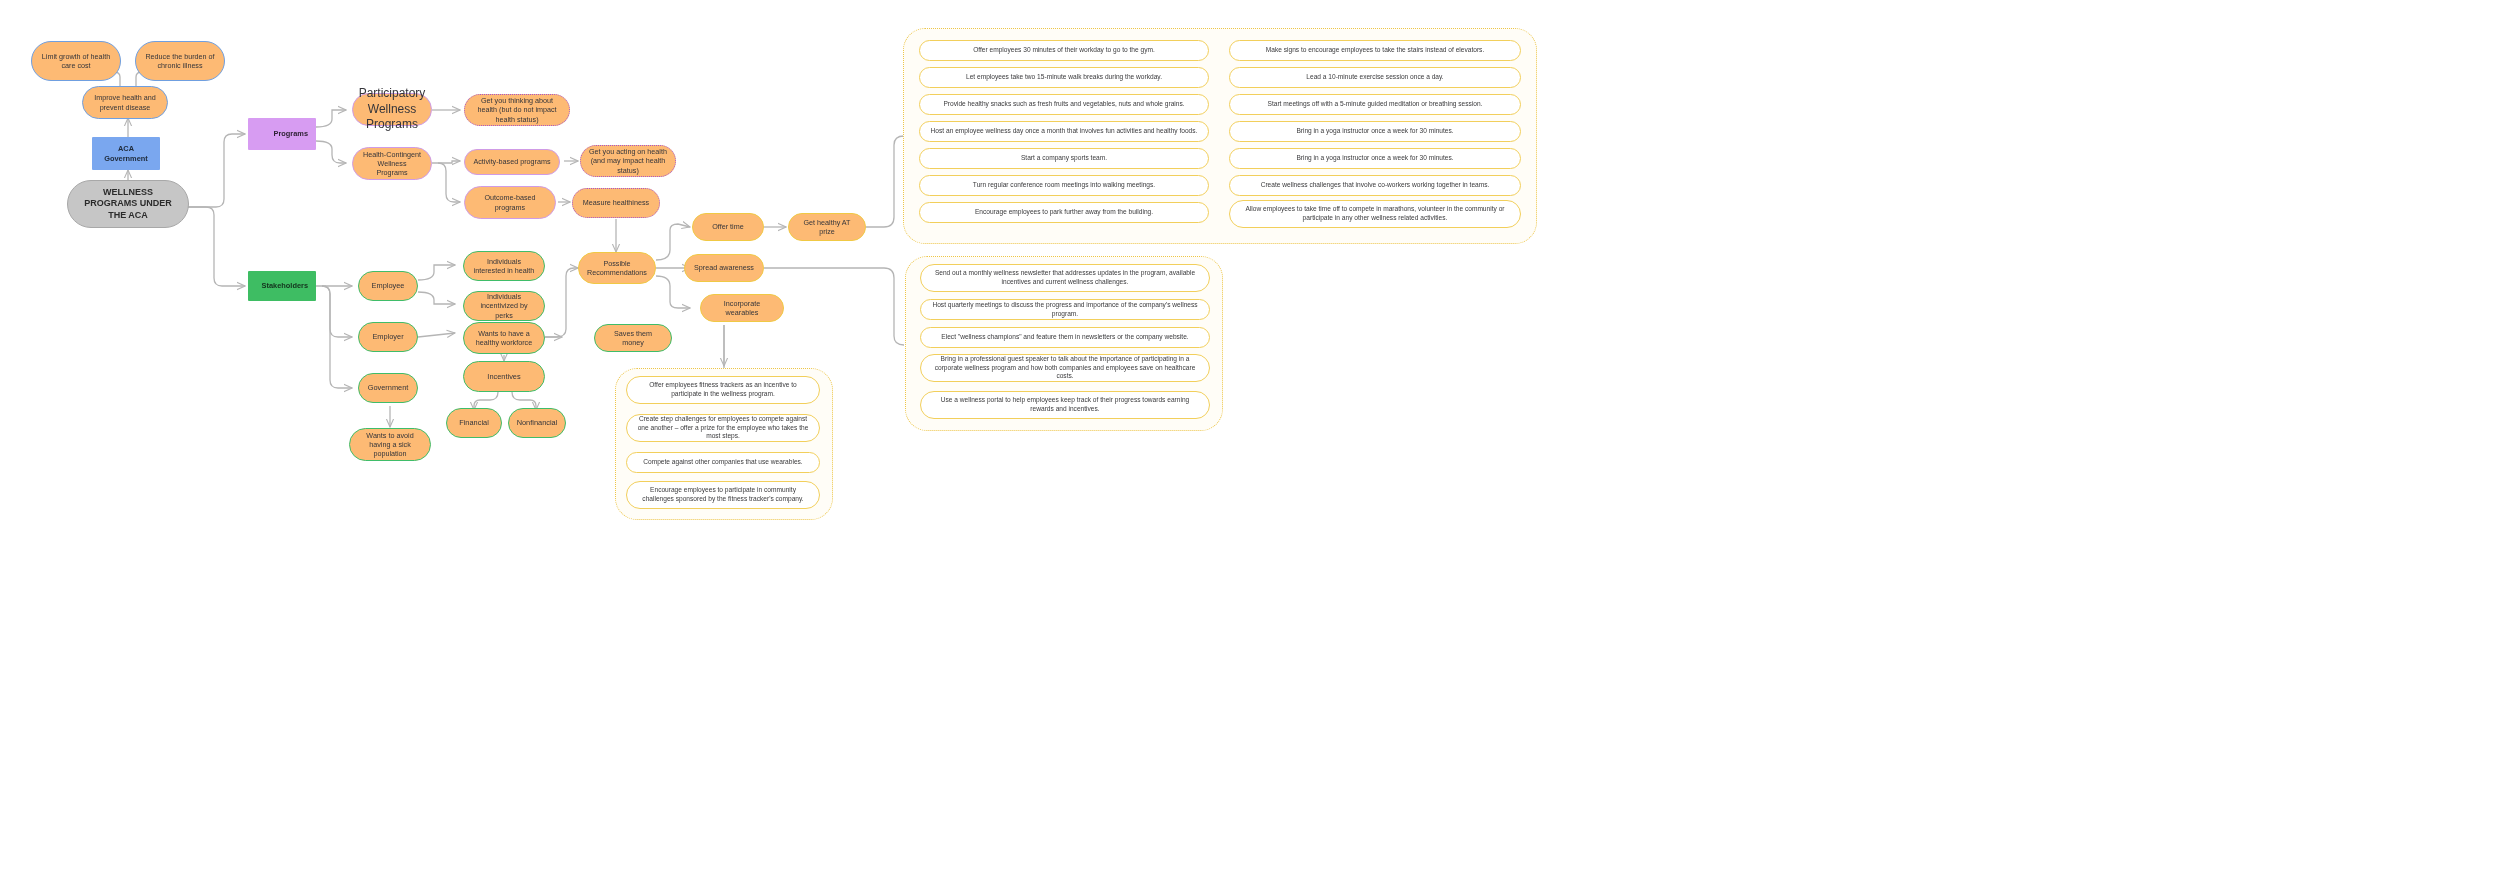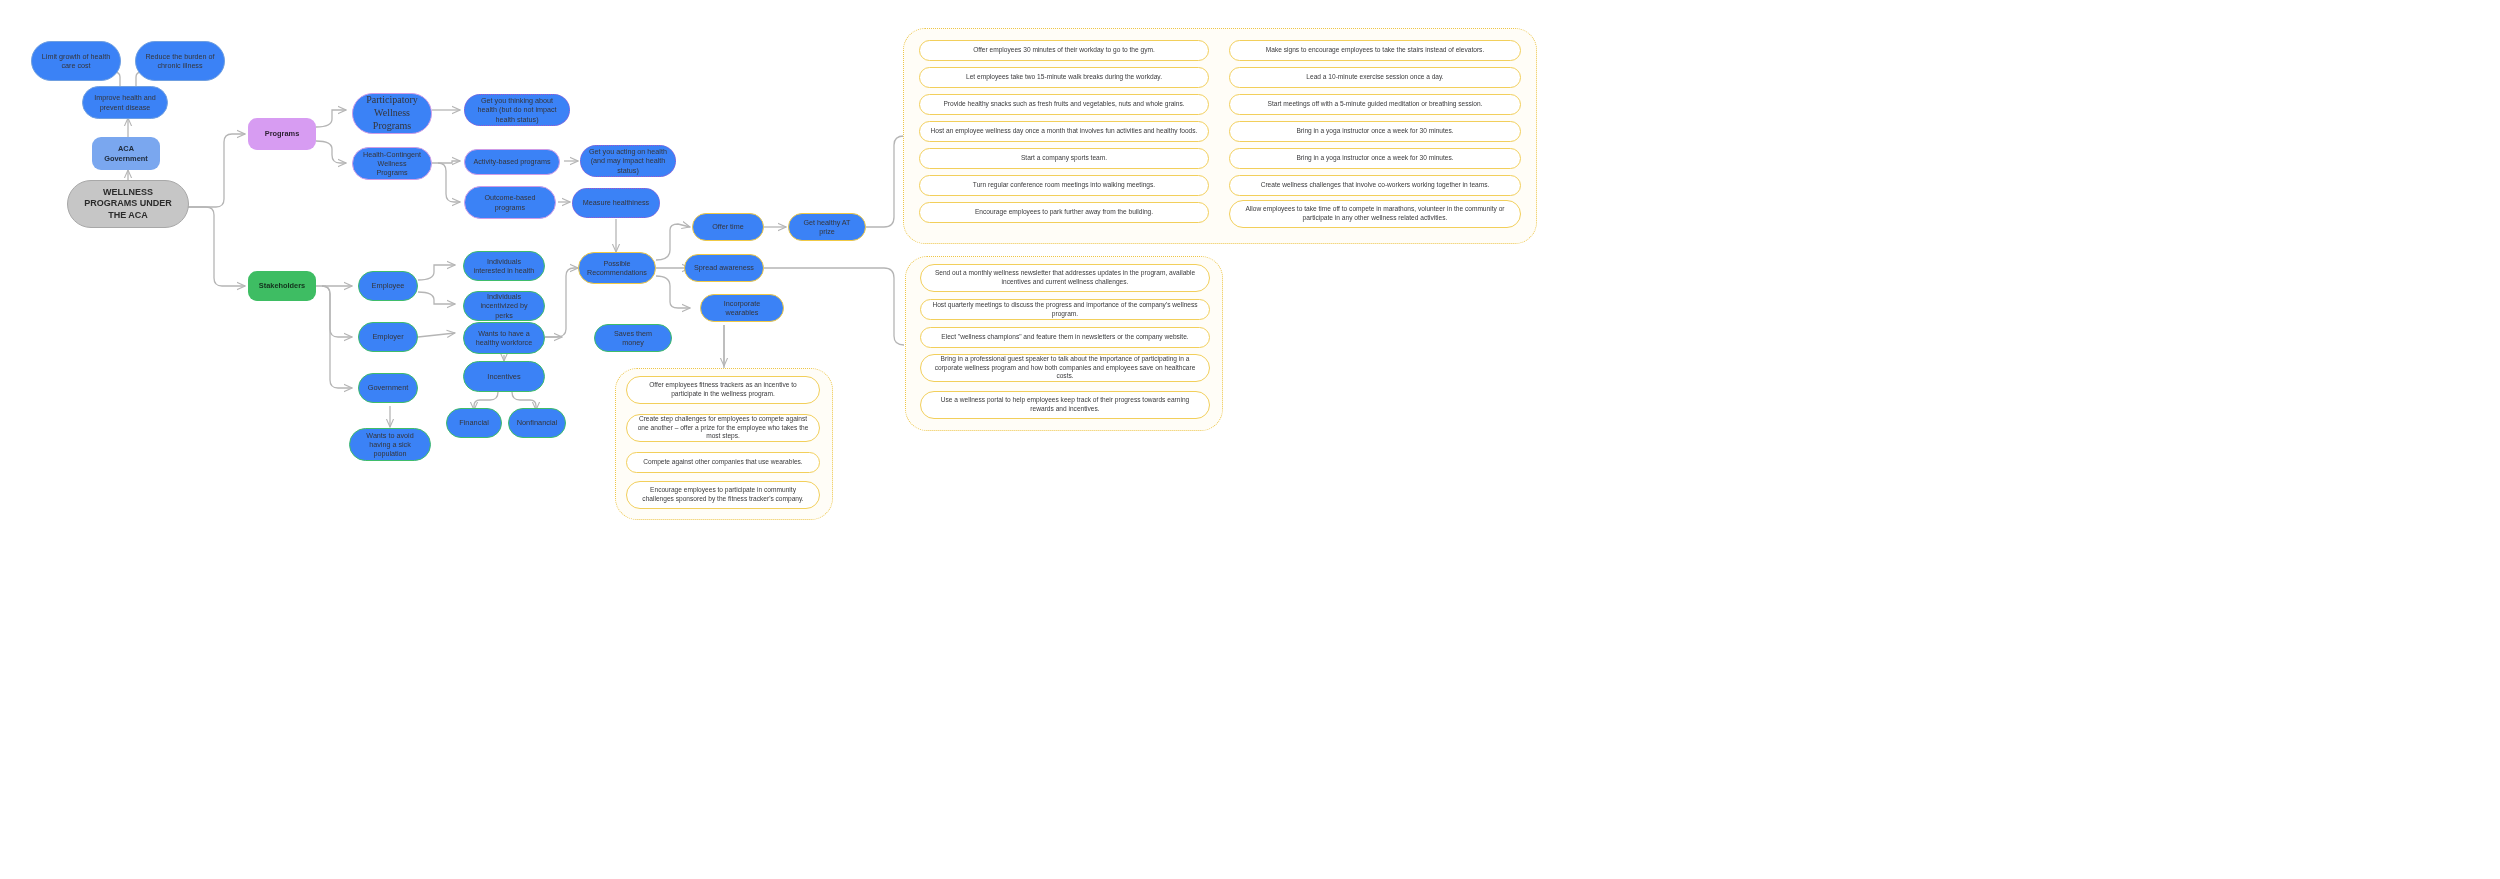--- a/index.html
+++ b/index.html
@@ -1,26 +1,26 @@
 <!DOCTYPE html>
 <html><head>
 <meta charset="utf-8">
 <style>
   html,body{margin:0;padding:0;background:#ffffff;}
   body{font-family:"Liberation Sans","DejaVu Sans",sans-serif;color:#3a3a3c;}
   #canvas{position:relative;width:2500px;height:879px;background:#fff;overflow:hidden;}
   svg#edges{position:absolute;left:0;top:0;width:2500px;height:879px;pointer-events:none;}
 
   .node{position:absolute;box-sizing:border-box;display:flex;align-items:center;justify-content:center;
-        text-align:center;line-height:1.28;background:#3b82f6;z-index:3;}
+        text-align:center;line-height:1.28;background:#fdba74;z-index:3;}
   .node span{display:block;padding:0 8px;}
 
   
   .pill{border-radius:999px;}
-  .rect{border-radius:9px;}
+  .rect{border-radius:1px;justify-content:flex-end;}
 
   
   .blue-out{border:1.6px solid #6f9fe0;color:#35353a;}
   .blue-fill{background:#7aa7ef;border:none;color:#1e2a3a;font-weight:bold;}
   .gray-fill{background:#c6c6c6;border:1.6px solid #a8a8a8;color:#2b2b2b;font-weight:bold;}
   .purple-fill{background:#d79cf2;border:none;color:#2f2235;font-weight:bold;}
   .purple-out{border:1.6px solid #cf9be6;color:#35353a;}
   .purple-dot{border:1.7px dotted #a855c9;color:#35353a;}
   .green-fill{background:#3ebd63;border:none;color:#14321d;font-weight:bold;}
   .green-out{border:1.7px solid #3fbd6a;color:#35353a;}
@@ -128,21 +128,21 @@
   </div>
 
   <div class="node pill gray-fill" style="left:67px;top:180px;width:122px;height:48px;font-size:9px;">
     <span>WELLNESS PROGRAMS UNDER THE ACA</span>
   </div>
 
   <div class="node rect purple-fill" style="left:248px;top:118px;width:68px;height:32px;font-size:7.4px;">
     <span>Programs</span>
   </div>
 
-  <div class="node pill purple-out" style="left:352px;top:93px;width:80px;height:41px;font-size:10px;font-family:Liberation Serif, serif;">
+  <div class="node pill purple-out" style="left:352px;top:93px;width:80px;height:33px;font-size:12px;">
     <span>Participatory Wellness Programs</span>
   </div>
 
   <div class="node pill purple-out" style="left:352px;top:147px;width:80px;height:33px;font-size:7.2px;">
     <span>Health-Contingent Wellness Programs</span>
   </div>
 
   <div class="node pill purple-dot" style="left:464px;top:94px;width:106px;height:32px;font-size:7.2px;">
     <span>Get you thinking about health (but do not impact health status)</span>
   </div>

